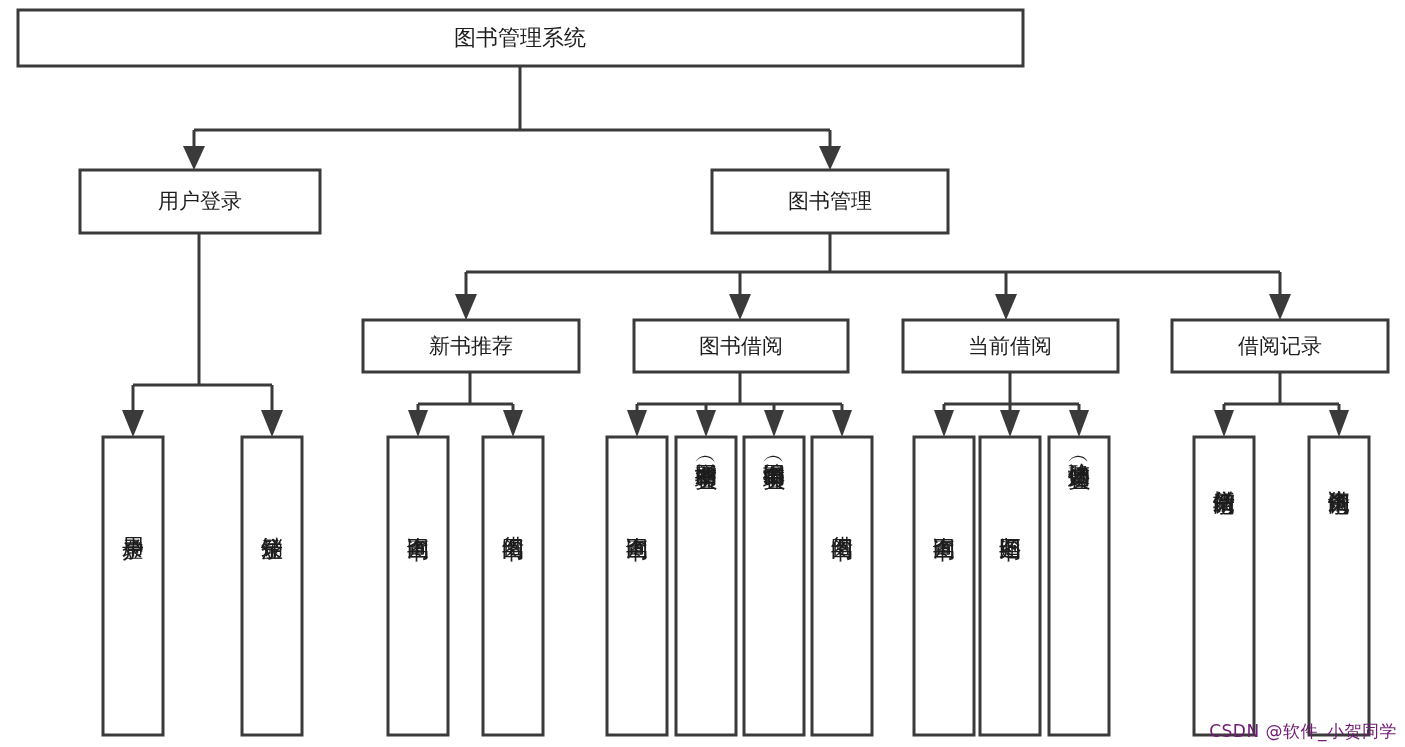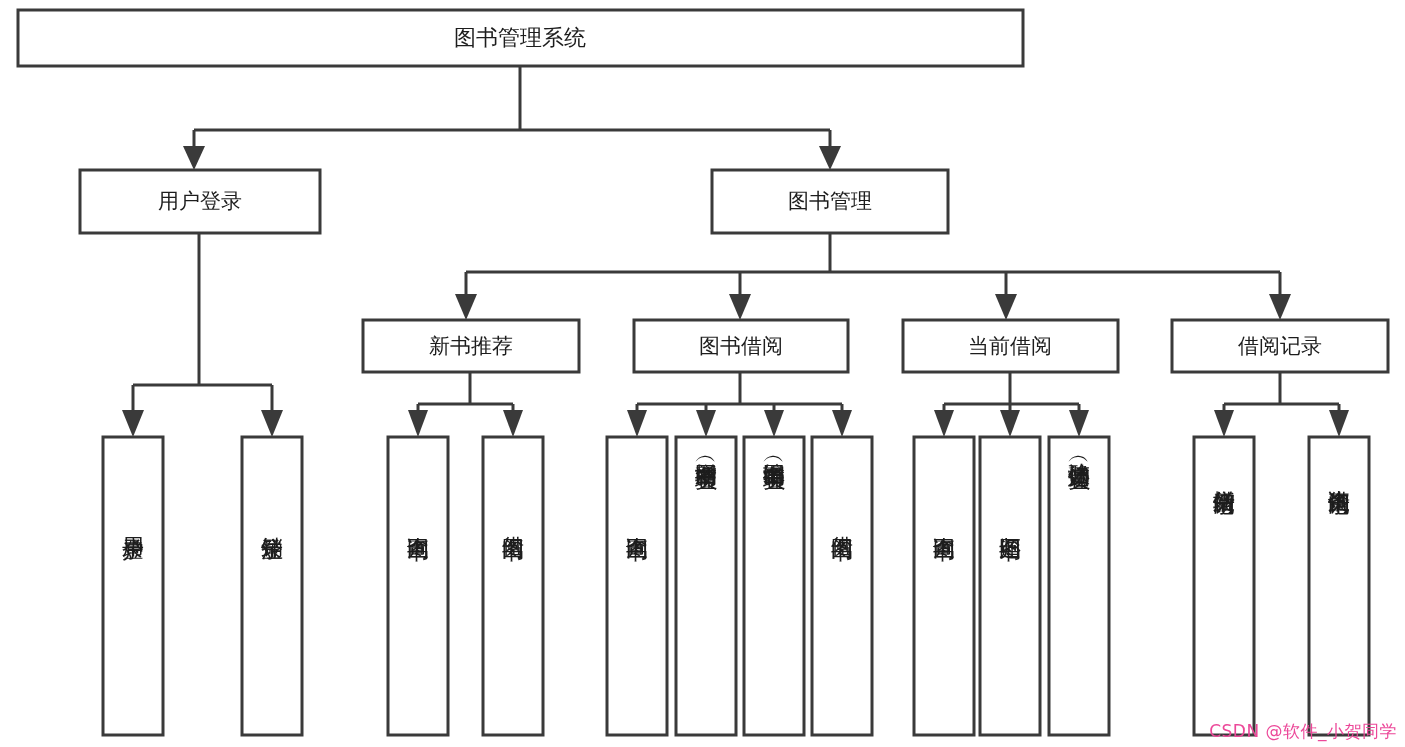--- a/index.html
+++ b/index.html
@@ -73,21 +73,21 @@
     color: #1d1d1d;
     letter-spacing: 1px;
     white-space: nowrap;
   }
   #watermark {
     position: absolute;
     right: 8px;
     bottom: 4px;
     font-family: "DejaVu Sans", "Liberation Sans", sans-serif;
     font-size: 17px;
-    color: #ec4899;
+    color: #701a75;
     letter-spacing: 0.5px;
     white-space: nowrap;
   }
 </style>
 </head>
 <body>
 
 <div id="diagram-root">
 
   <svg id="tree-svg" viewBox="0 0 1405 747">

